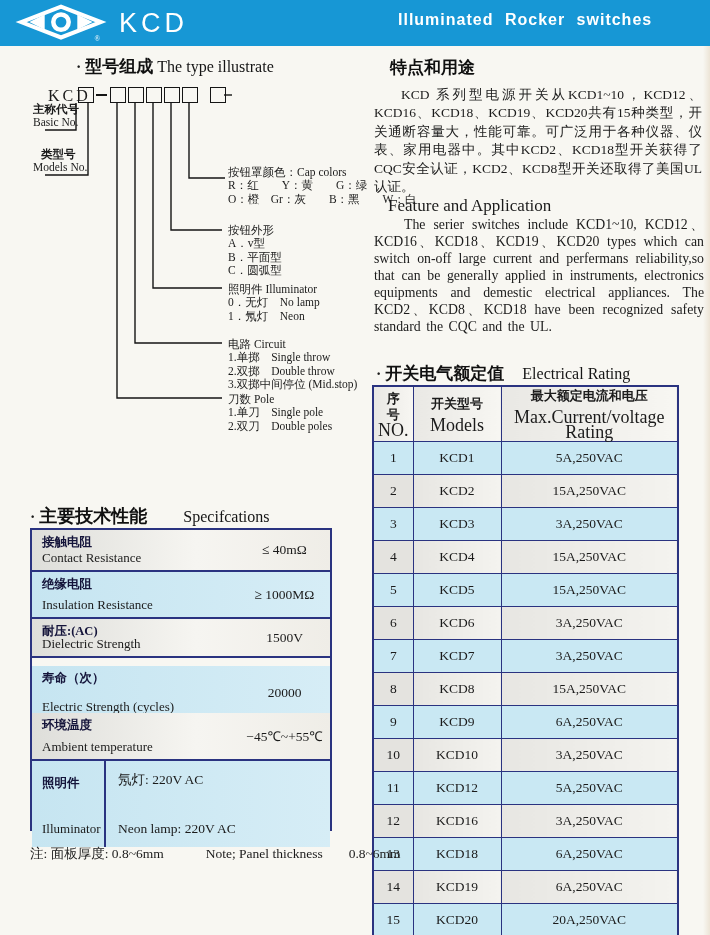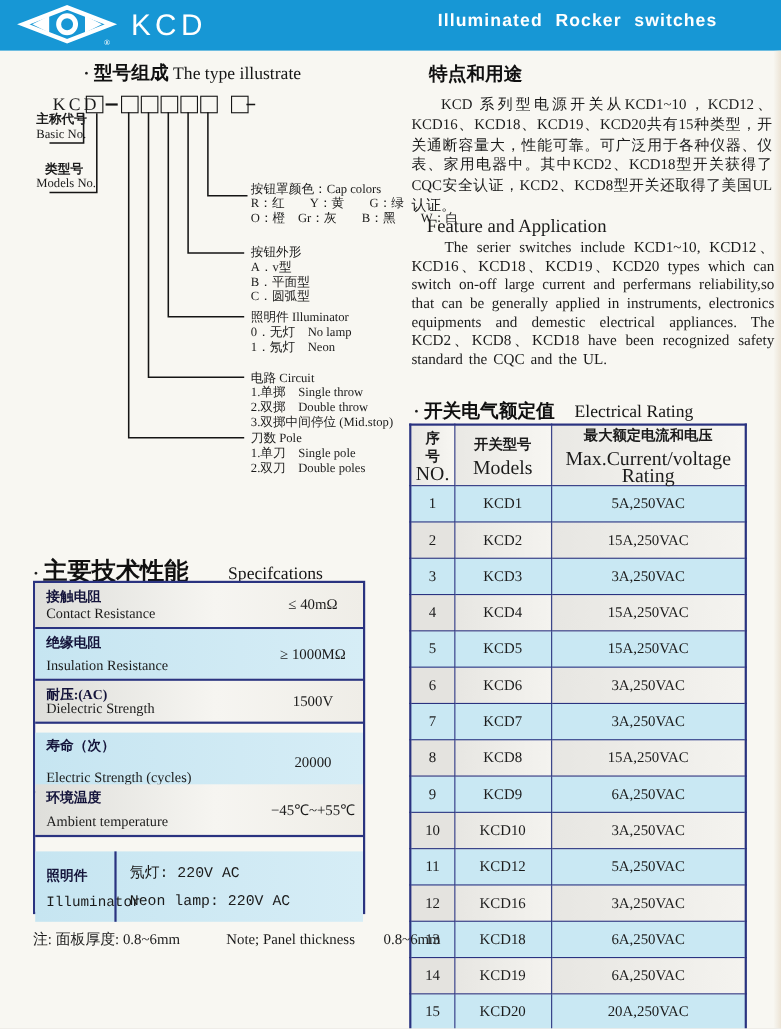--- a/index.html
+++ b/index.html
@@ -258,21 +258,21 @@
       <tr>
           <td>15</td>
           <td>KCD20</td>
           <td>20A,250VAC</td>
         </tr>
     </tbody>
   </table>
 
   <div class="dg-abs" style="left:30px;top:504px;">
     <span class="bullet">·</span>
-    <span class="t-zh" style="font-size:22px;">主要技术性能</span>
+    <span class="t-zh" style="font-size:18px;">主要技术性能</span>
     <span class="t-en" style="padding-left:32px;">Specifcations</span>
   </div>
 
   <div class="specs-box">
     <div class="spec-row row-light" style="top:0;height:42px;">
       <span class="spec-zh">接触电阻</span>
       <span class="spec-en">Contact  Resistance</span>
       <span class="spec-val">≤ 40mΩ</span>
     </div>
     <div class="spec-row row-cyan" style="top:42px;height:47px;">
@@ -288,21 +288,21 @@
     <div class="spec-row row-cyan" style="top:136px;height:55px;">
       <span class="spec-zh">寿命（次）</span>
       <span class="spec-en">Electric  Strength  (cycles)</span>
       <span class="spec-val">20000</span>
     </div>
     <div class="spec-row row-light" style="top:183px;height:48px;">
       <span class="spec-zh">环境温度</span>
       <span class="spec-en">Ambient  temperature</span>
       <span class="spec-val">−45℃~+55℃</span>
     </div>
-    <div class="spec-row row-cyan last" style="top:244px;height:64px;font-family:Liberation Mono, monospace;">
+    <div class="spec-row row-cyan last" style="top:231px;height:86px;">
       <span class="spec-zh" style="top:14px;">照明件</span>
       <span class="spec-en" style="bottom:10px;">Illuminator</span>
       <span class="spec-div"></span>
       <span class="spec-v1">氖灯: 220V  AC</span>
       <span class="spec-v2">Neon  lamp: 220V  AC</span>
     </div>
   </div>
 
   <div class="note">
     <span>注: 面板厚度: 0.8~6mm</span><span class="gap1"></span><span>Note; Panel thickness</span><span class="gap2"></span><span>0.8~6mm</span>

